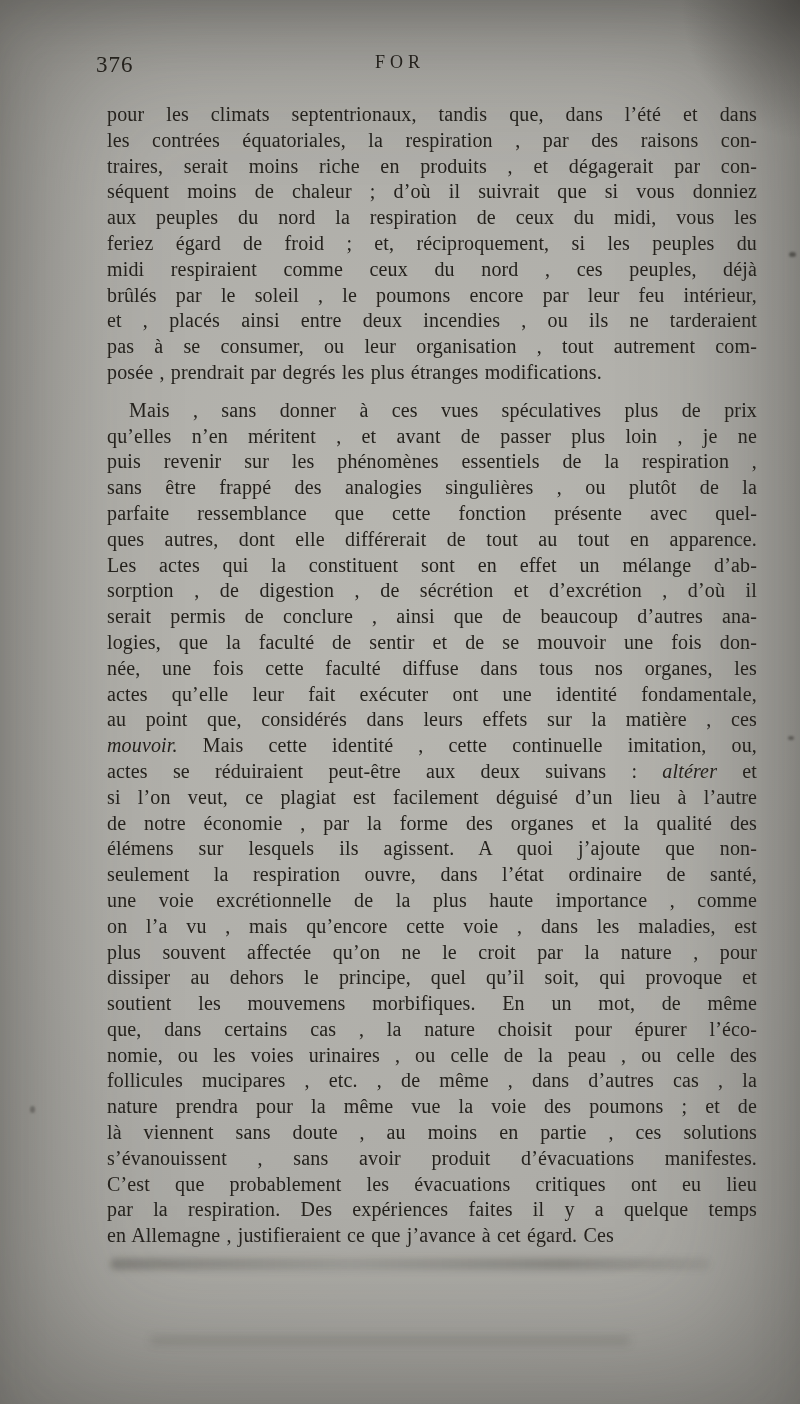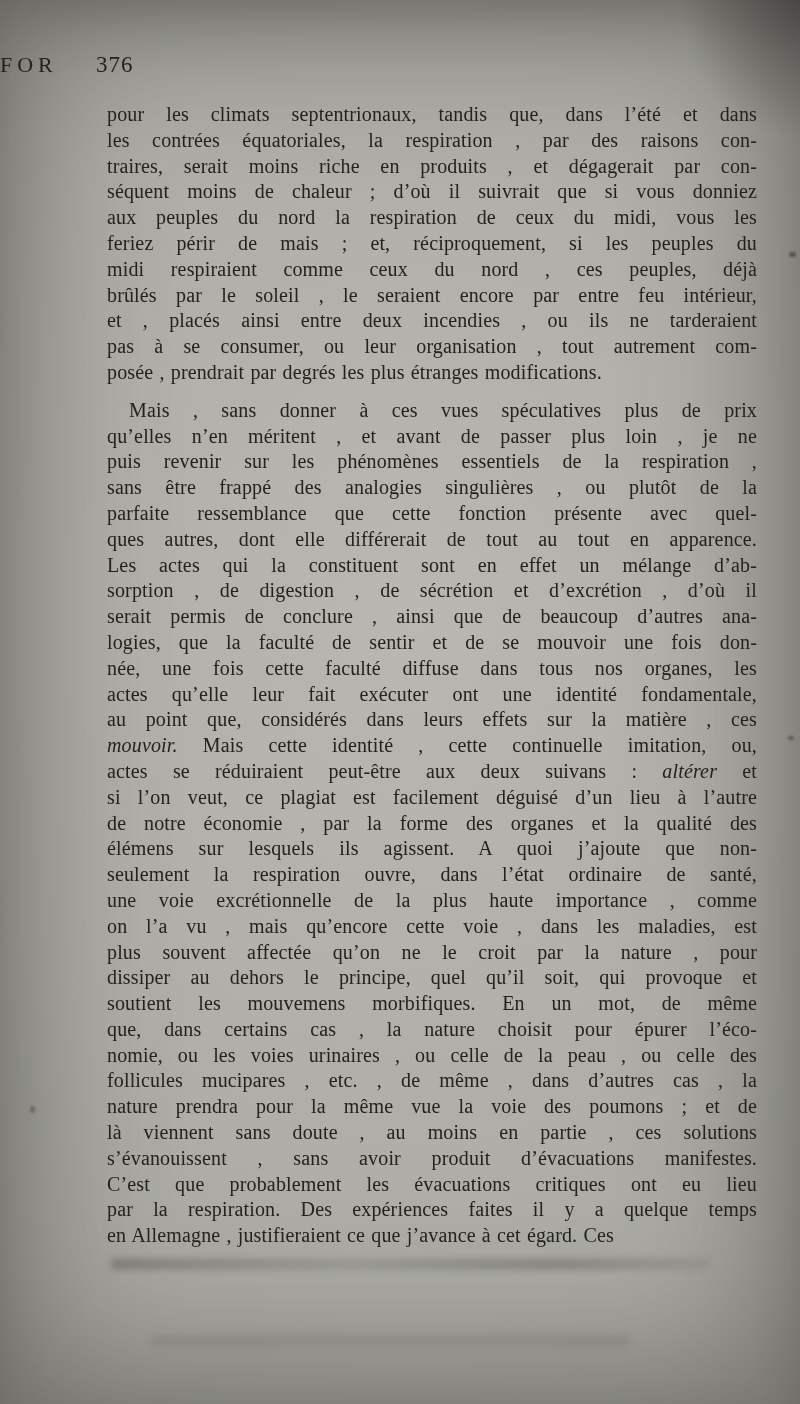--- a/index.html
+++ b/index.html
@@ -9,21 +9,21 @@
     margin:0 auto;
     background:
       radial-gradient(ellipse 130% 90% at 52% 44%, #b8b7b1 0%, #aeadA8 45%, #a3a29d 70%, #94938e 88%, #858480 100%);
     box-shadow:inset 0 0 140px 30px rgba(58,56,52,.45), inset 0 25px 60px -20px rgba(50,48,45,.35);
     font-family:Liberation Serif, serif;
     color:#25221d;
     overflow:hidden;
   }
   .header{position:absolute;top:52px;left:0;right:0;height:30px;}
   .page-number{position:absolute;left:96px;top:0;font-size:23px;letter-spacing:1px;}
-  .running-title{position:absolute;left:0;right:0;top:0;text-align:left;font-size:22px;letter-spacing:5px;}
+  .running-title{position:absolute;left:0;right:0;top:0;text-align:center;font-size:18px;letter-spacing:5px;}
   .text-block{
     position:absolute;top:90px;left:95px;right:31px;
     font-size:20px;line-height:25.8px;
     text-rendering:optimizeLegibility;
   }
   .paragraph{margin:12px;}
   .line{letter-spacing:.15px;word-spacing:1px;}
   .line.j{text-align:justify;text-align-last:justify;}
   .line.indent{text-indent:22px;}
   .line i{font-style:italic;}
@@ -56,23 +56,23 @@
     <span class="running-title">FOR</span>
   </div>
 
   <div class="text-block">
       <div class="paragraph">
         <div class="line j">pour les climats septentrionaux, tandis que, dans l’été et dans</div>
         <div class="line j">les contrées équatoriales, la respiration , par des raisons con-</div>
         <div class="line j">traires, serait moins riche en produits , et dégagerait par con-</div>
         <div class="line j">séquent moins de chaleur ; d’où il suivrait que si vous donniez</div>
         <div class="line j">aux peuples du nord la respiration de ceux du midi, vous les</div>
-        <div class="line j">feriez périr de mais ; et, réciproquement, si les peuples du</div>
+        <div class="line j">feriez égard de froid ; et, réciproquement, si les peuples du</div>
         <div class="line j">midi respiraient comme ceux du nord , ces peuples, déjà</div>
-        <div class="line j">brûlés par le soleil , le seraient encore par entre feu intérieur,</div>
+        <div class="line j">brûlés par le soleil , le poumons encore par leur feu intérieur,</div>
         <div class="line j">et , placés ainsi entre deux incendies , ou ils ne tarderaient</div>
         <div class="line j">pas à se consumer, ou leur organisation , tout autrement com-</div>
         <div class="line">posée , prendrait par degrés les plus étranges modifications.</div>
       </div>
       <div class="paragraph">
         <div class="line j indent">Mais , sans donner à ces vues spéculatives plus de prix</div>
         <div class="line j">qu’elles n’en méritent , et avant de passer plus loin , je ne</div>
         <div class="line j">puis revenir sur les phénomènes essentiels de la respiration ,</div>
         <div class="line j">sans être frappé des analogies singulières , ou plutôt de la</div>
         <div class="line j">parfaite ressemblance que cette fonction présente avec quel-</div>

